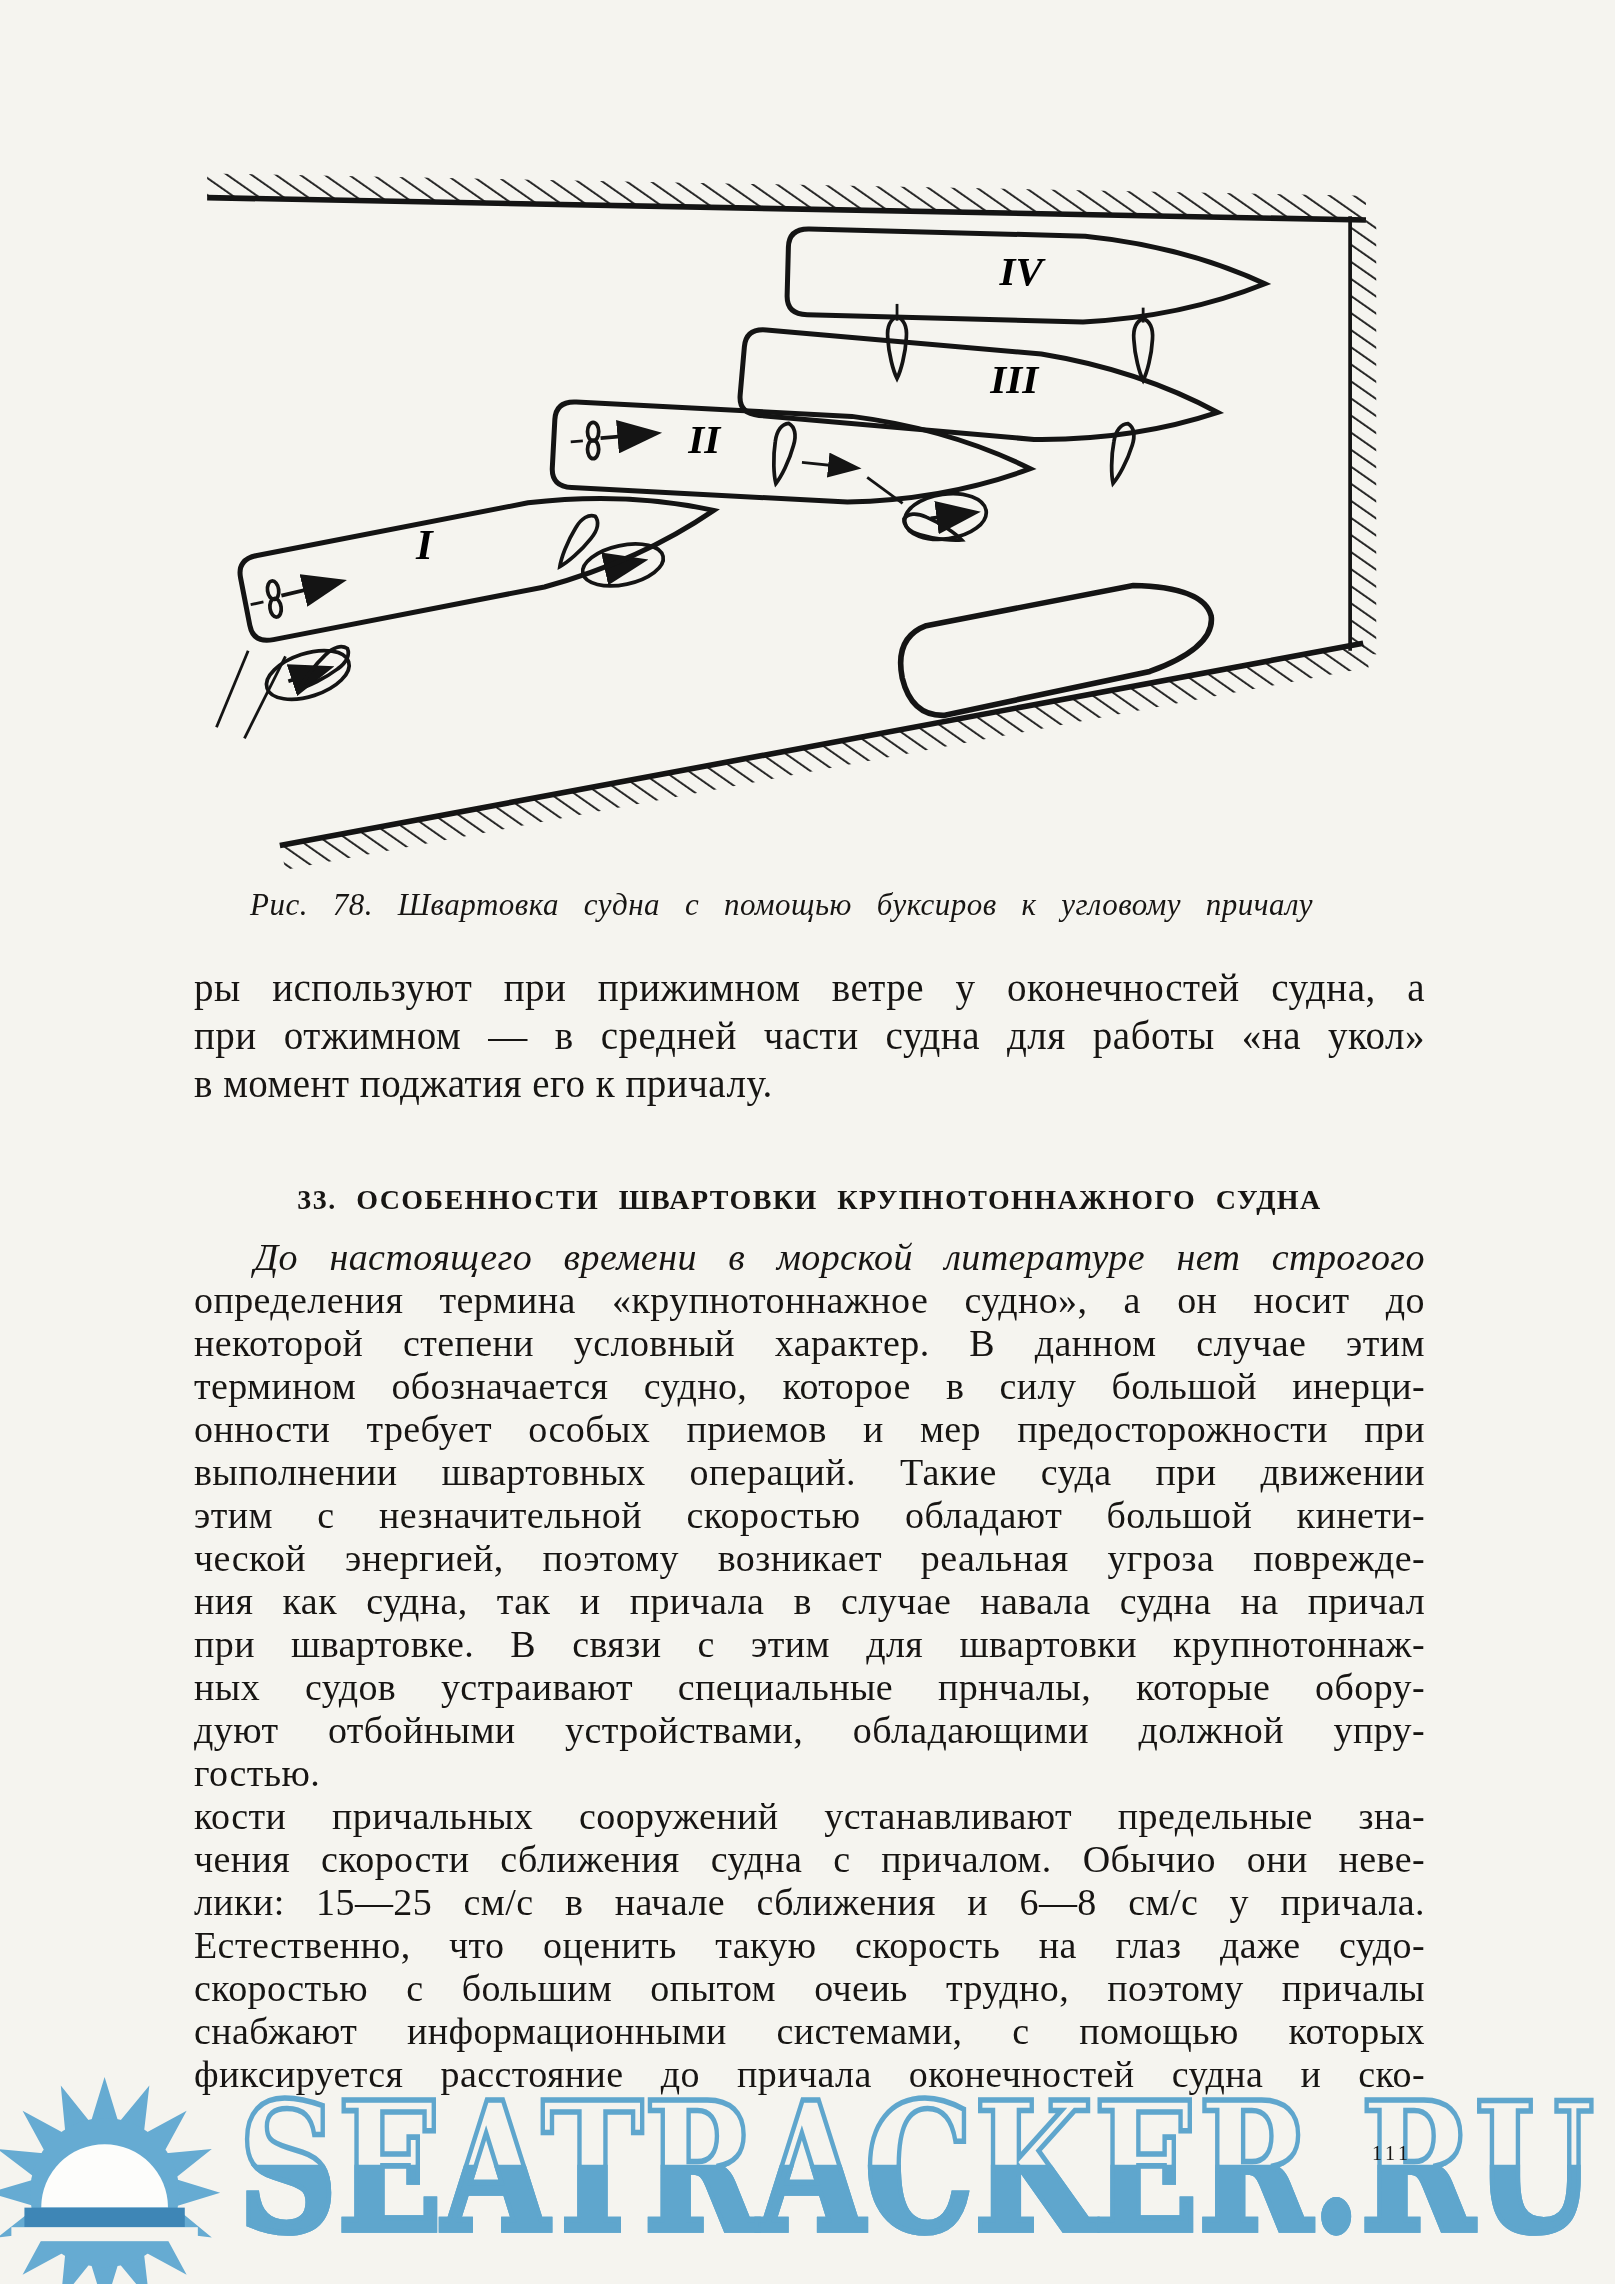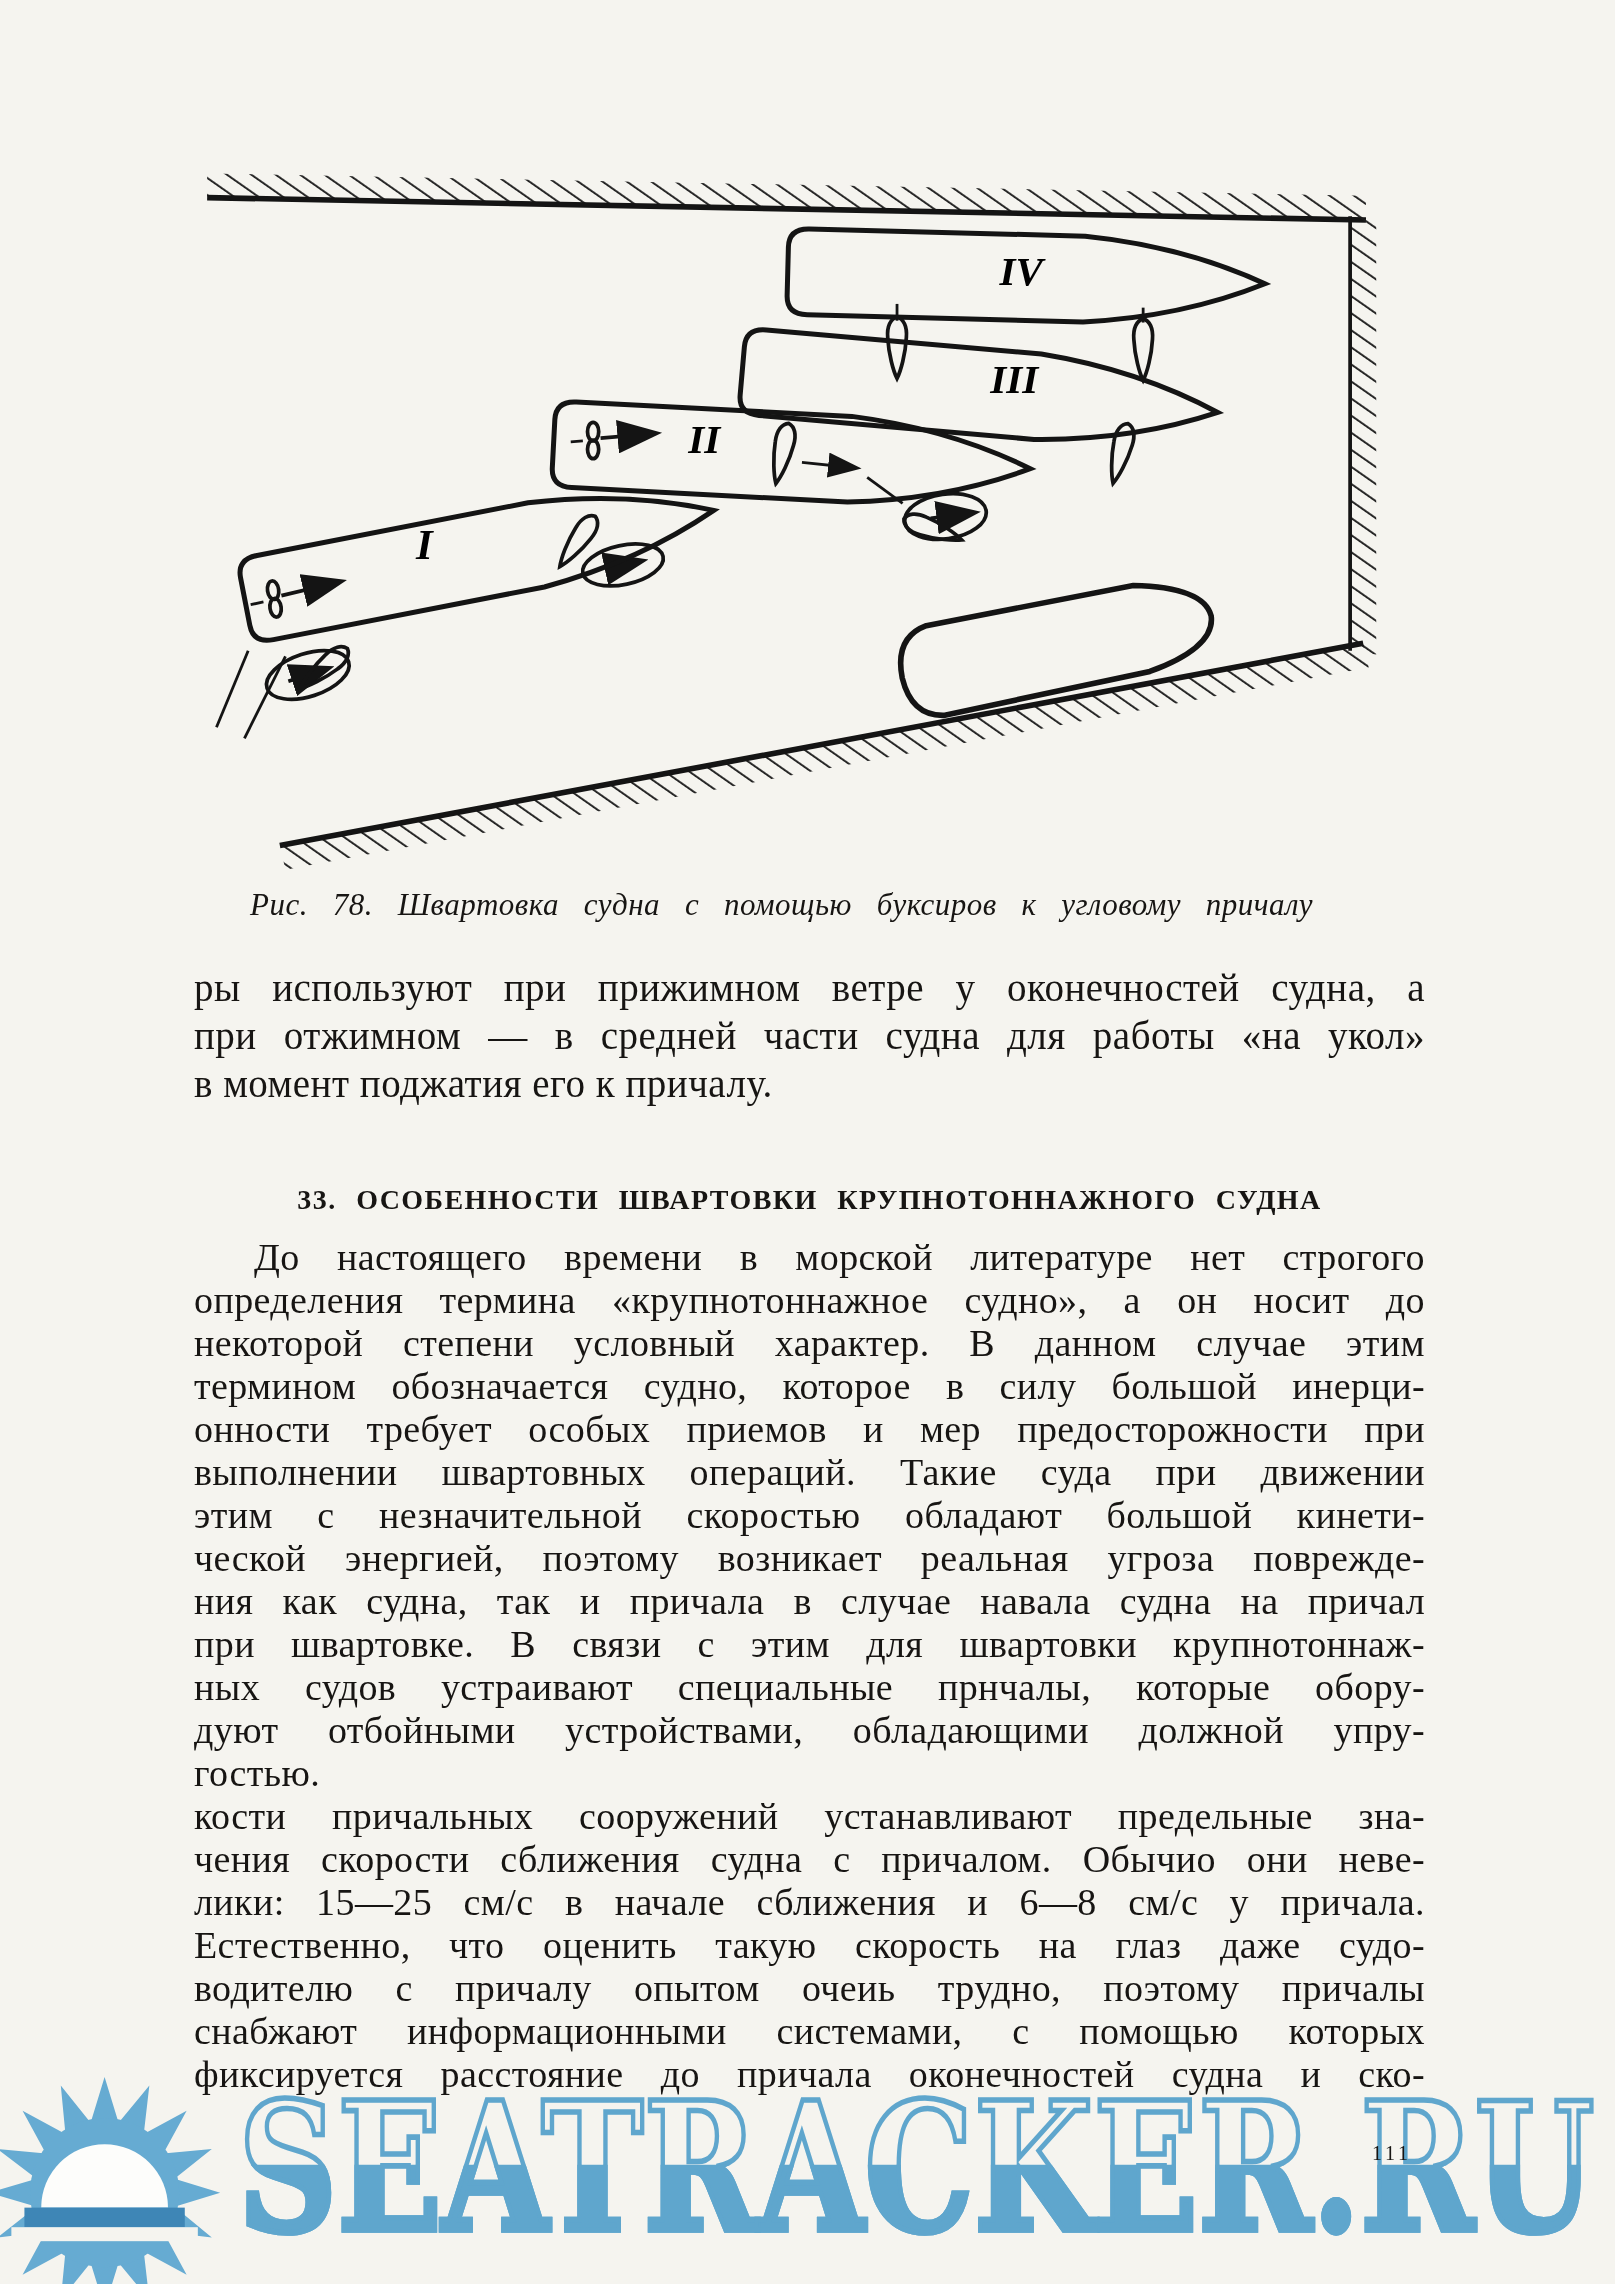--- a/index.html
+++ b/index.html
@@ -25,21 +25,21 @@
     position:absolute;z-index:2;left:194px;top:1184px;width:1231px;
     font-size:28px;font-weight:bold;text-align:center;
     letter-spacing:1.4px;word-spacing:11.2px;white-space:nowrap;
   }
   .main-block{
     position:absolute;z-index:2;left:194px;top:1236px;width:1231px;
     font-size:38px;line-height:43px;letter-spacing:0.4px;
   }
   .tline{text-align:justify;text-align-last:justify;}
   .tline.lastline{text-align-last:left;}
-  .tline.indent{text-indent:60px;}
+  .tline.indent{text-indent:60px;font-style:italic;}
   .page-number{
     position:absolute;z-index:4;left:1372px;top:2142px;
     font-size:20px;letter-spacing:3.7px;
   }
 </style>
 </head>
 <body>
 
 <div class="page">
 
@@ -179,21 +179,21 @@
         <div class="tline">при швартовке. В связи с этим для швартовки крупнотоннаж-</div>
         <div class="tline">ных судов устраивают специальные прнчалы, которые обору-</div>
         <div class="tline">дуют отбойными устройствами, обладающими должной упру-</div>
         <div class="tline lastline">гостью.</div>
       </div>
     <div>
         <div class="tline">кости причальных сооружений устанавливают предельные зна-</div>
         <div class="tline">чения скорости сближения судна с причалом. Обычио они неве-</div>
         <div class="tline">лики: 15—25 см/с в начале сближения и 6—8 см/с у причала.</div>
         <div class="tline">Естественно, что оценить такую скорость на глаз даже судо-</div>
-        <div class="tline">водителю с причалу опытом очеиь трудно, поэтому причалы</div>
+        <div class="tline">скоростью с большим опытом очеиь трудно, поэтому причалы</div>
         <div class="tline">снабжают информационными системами, с помощью которых</div>
         <div class="tline">фиксируется расстояние до причала оконечностей судна и ско-</div>
       </div>
   </div>
 
   <div class="page-number">111</div>
 
 </div>
 
 

